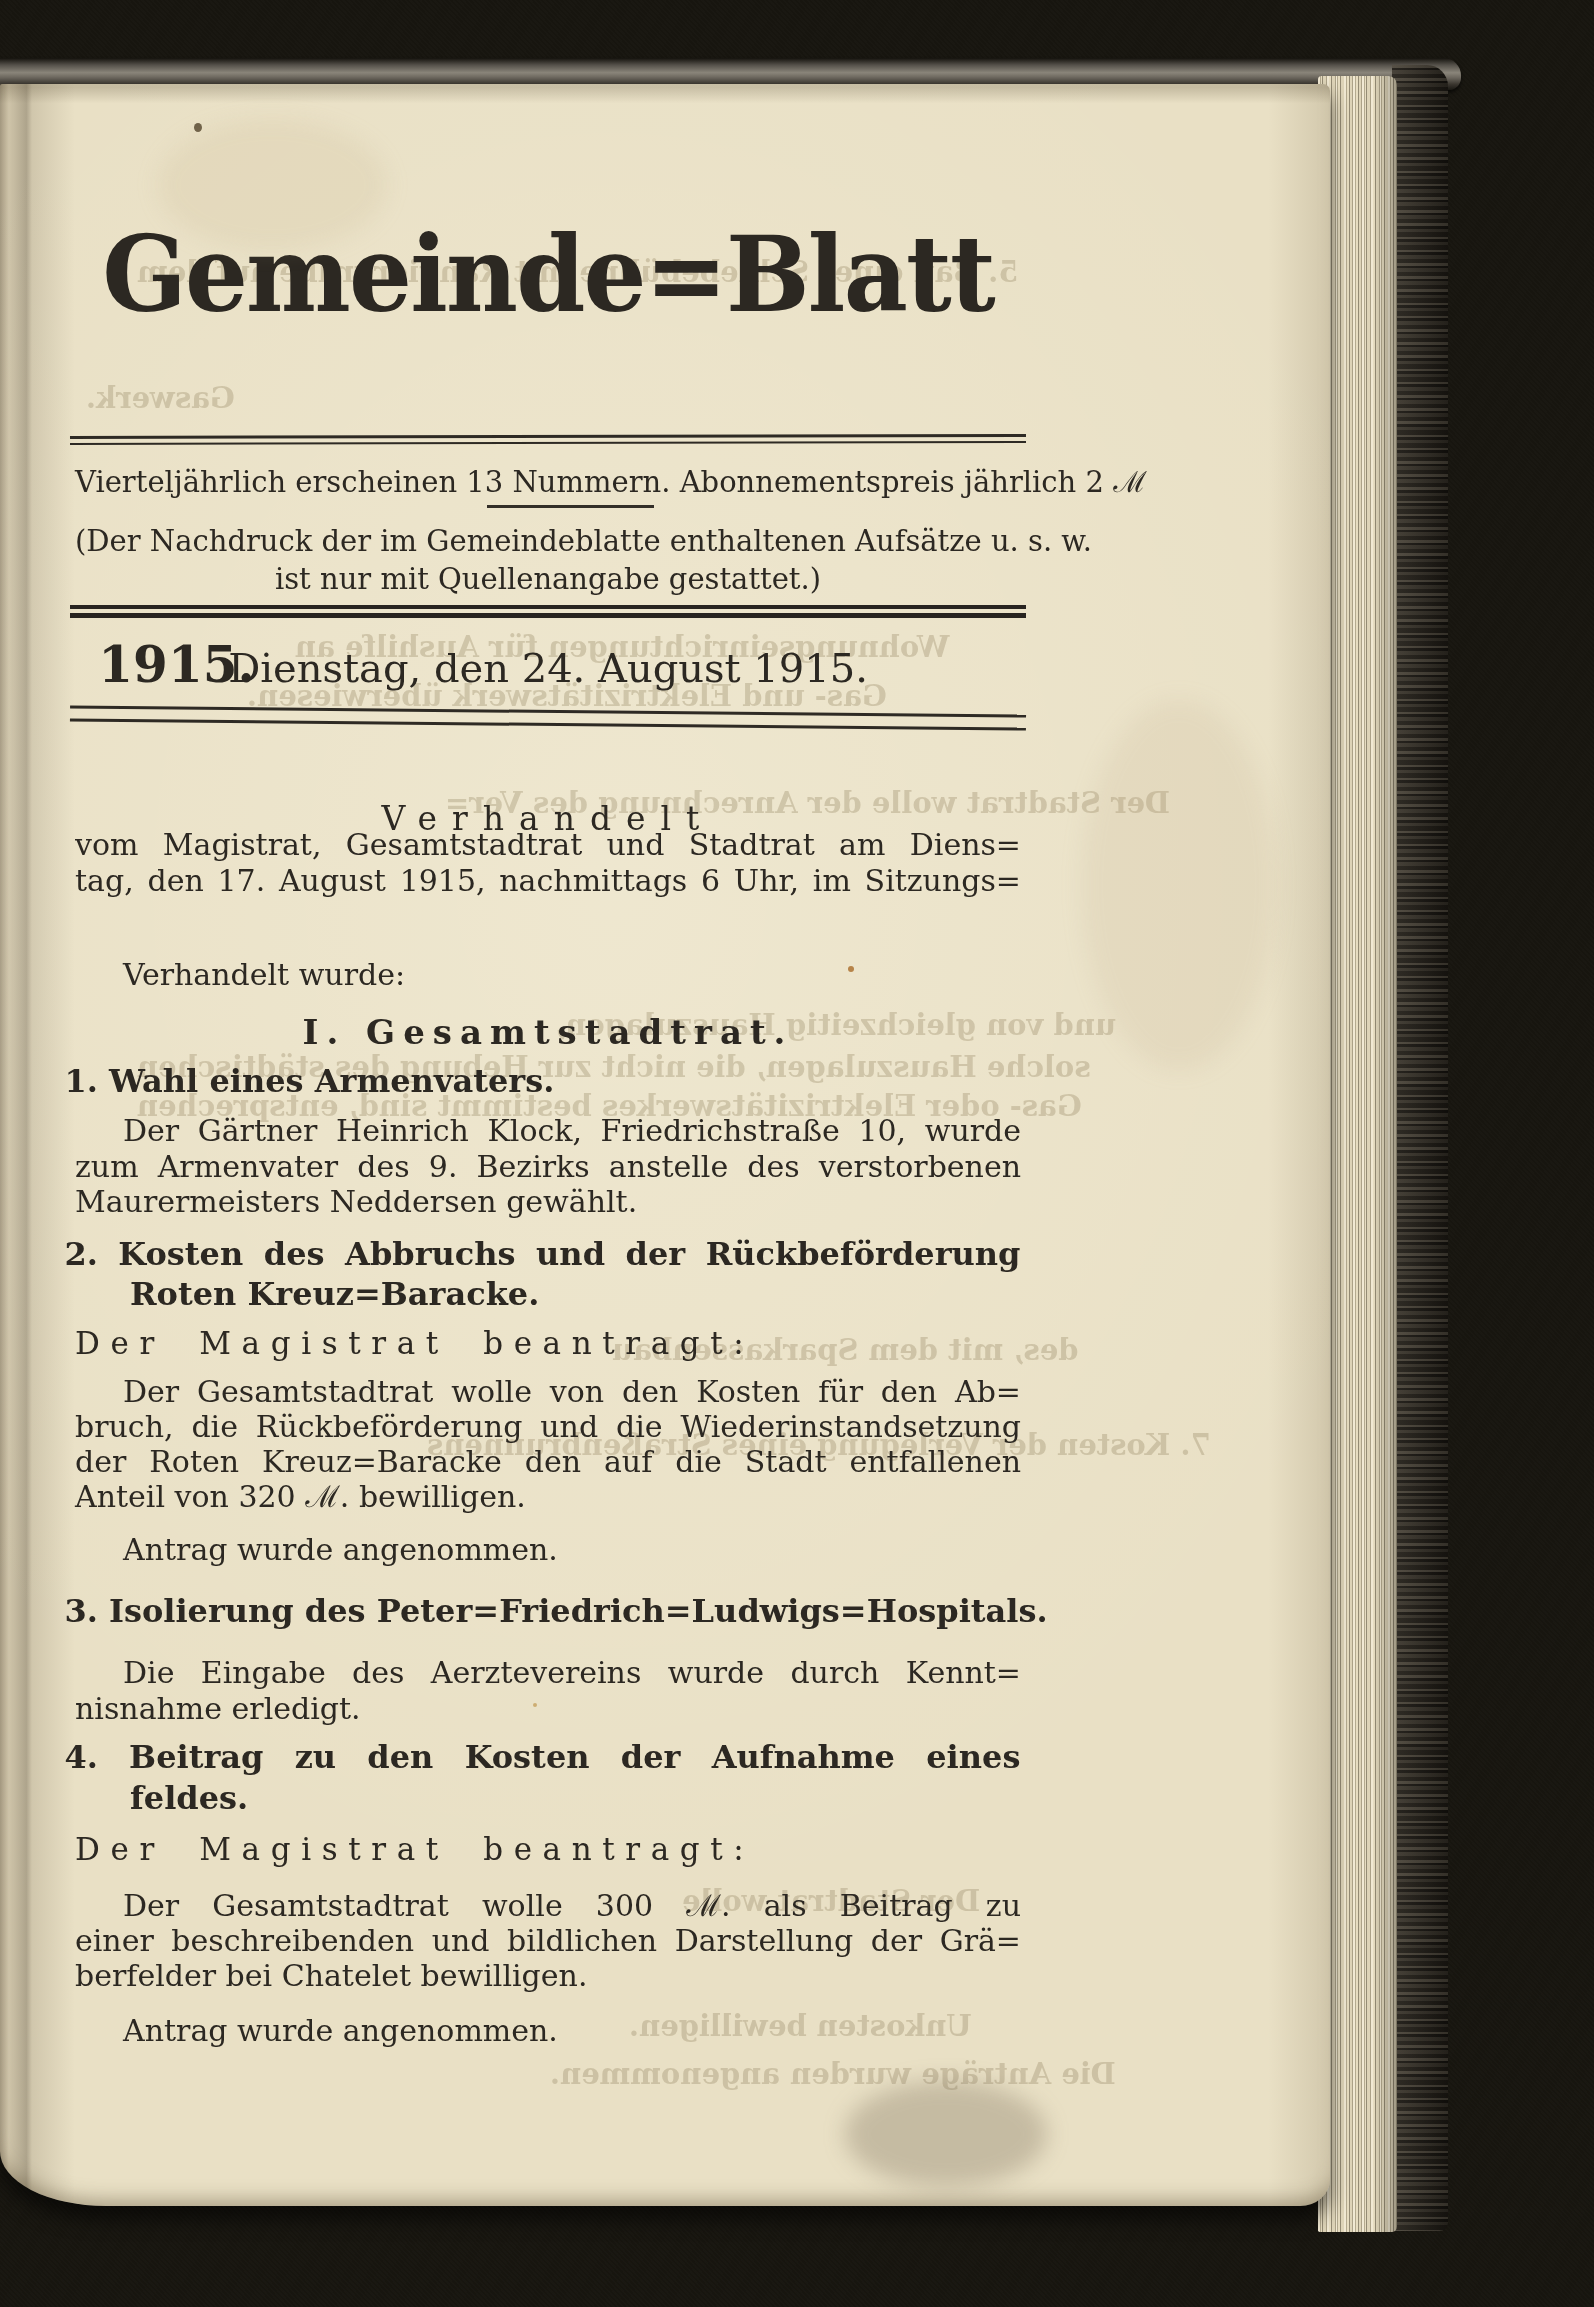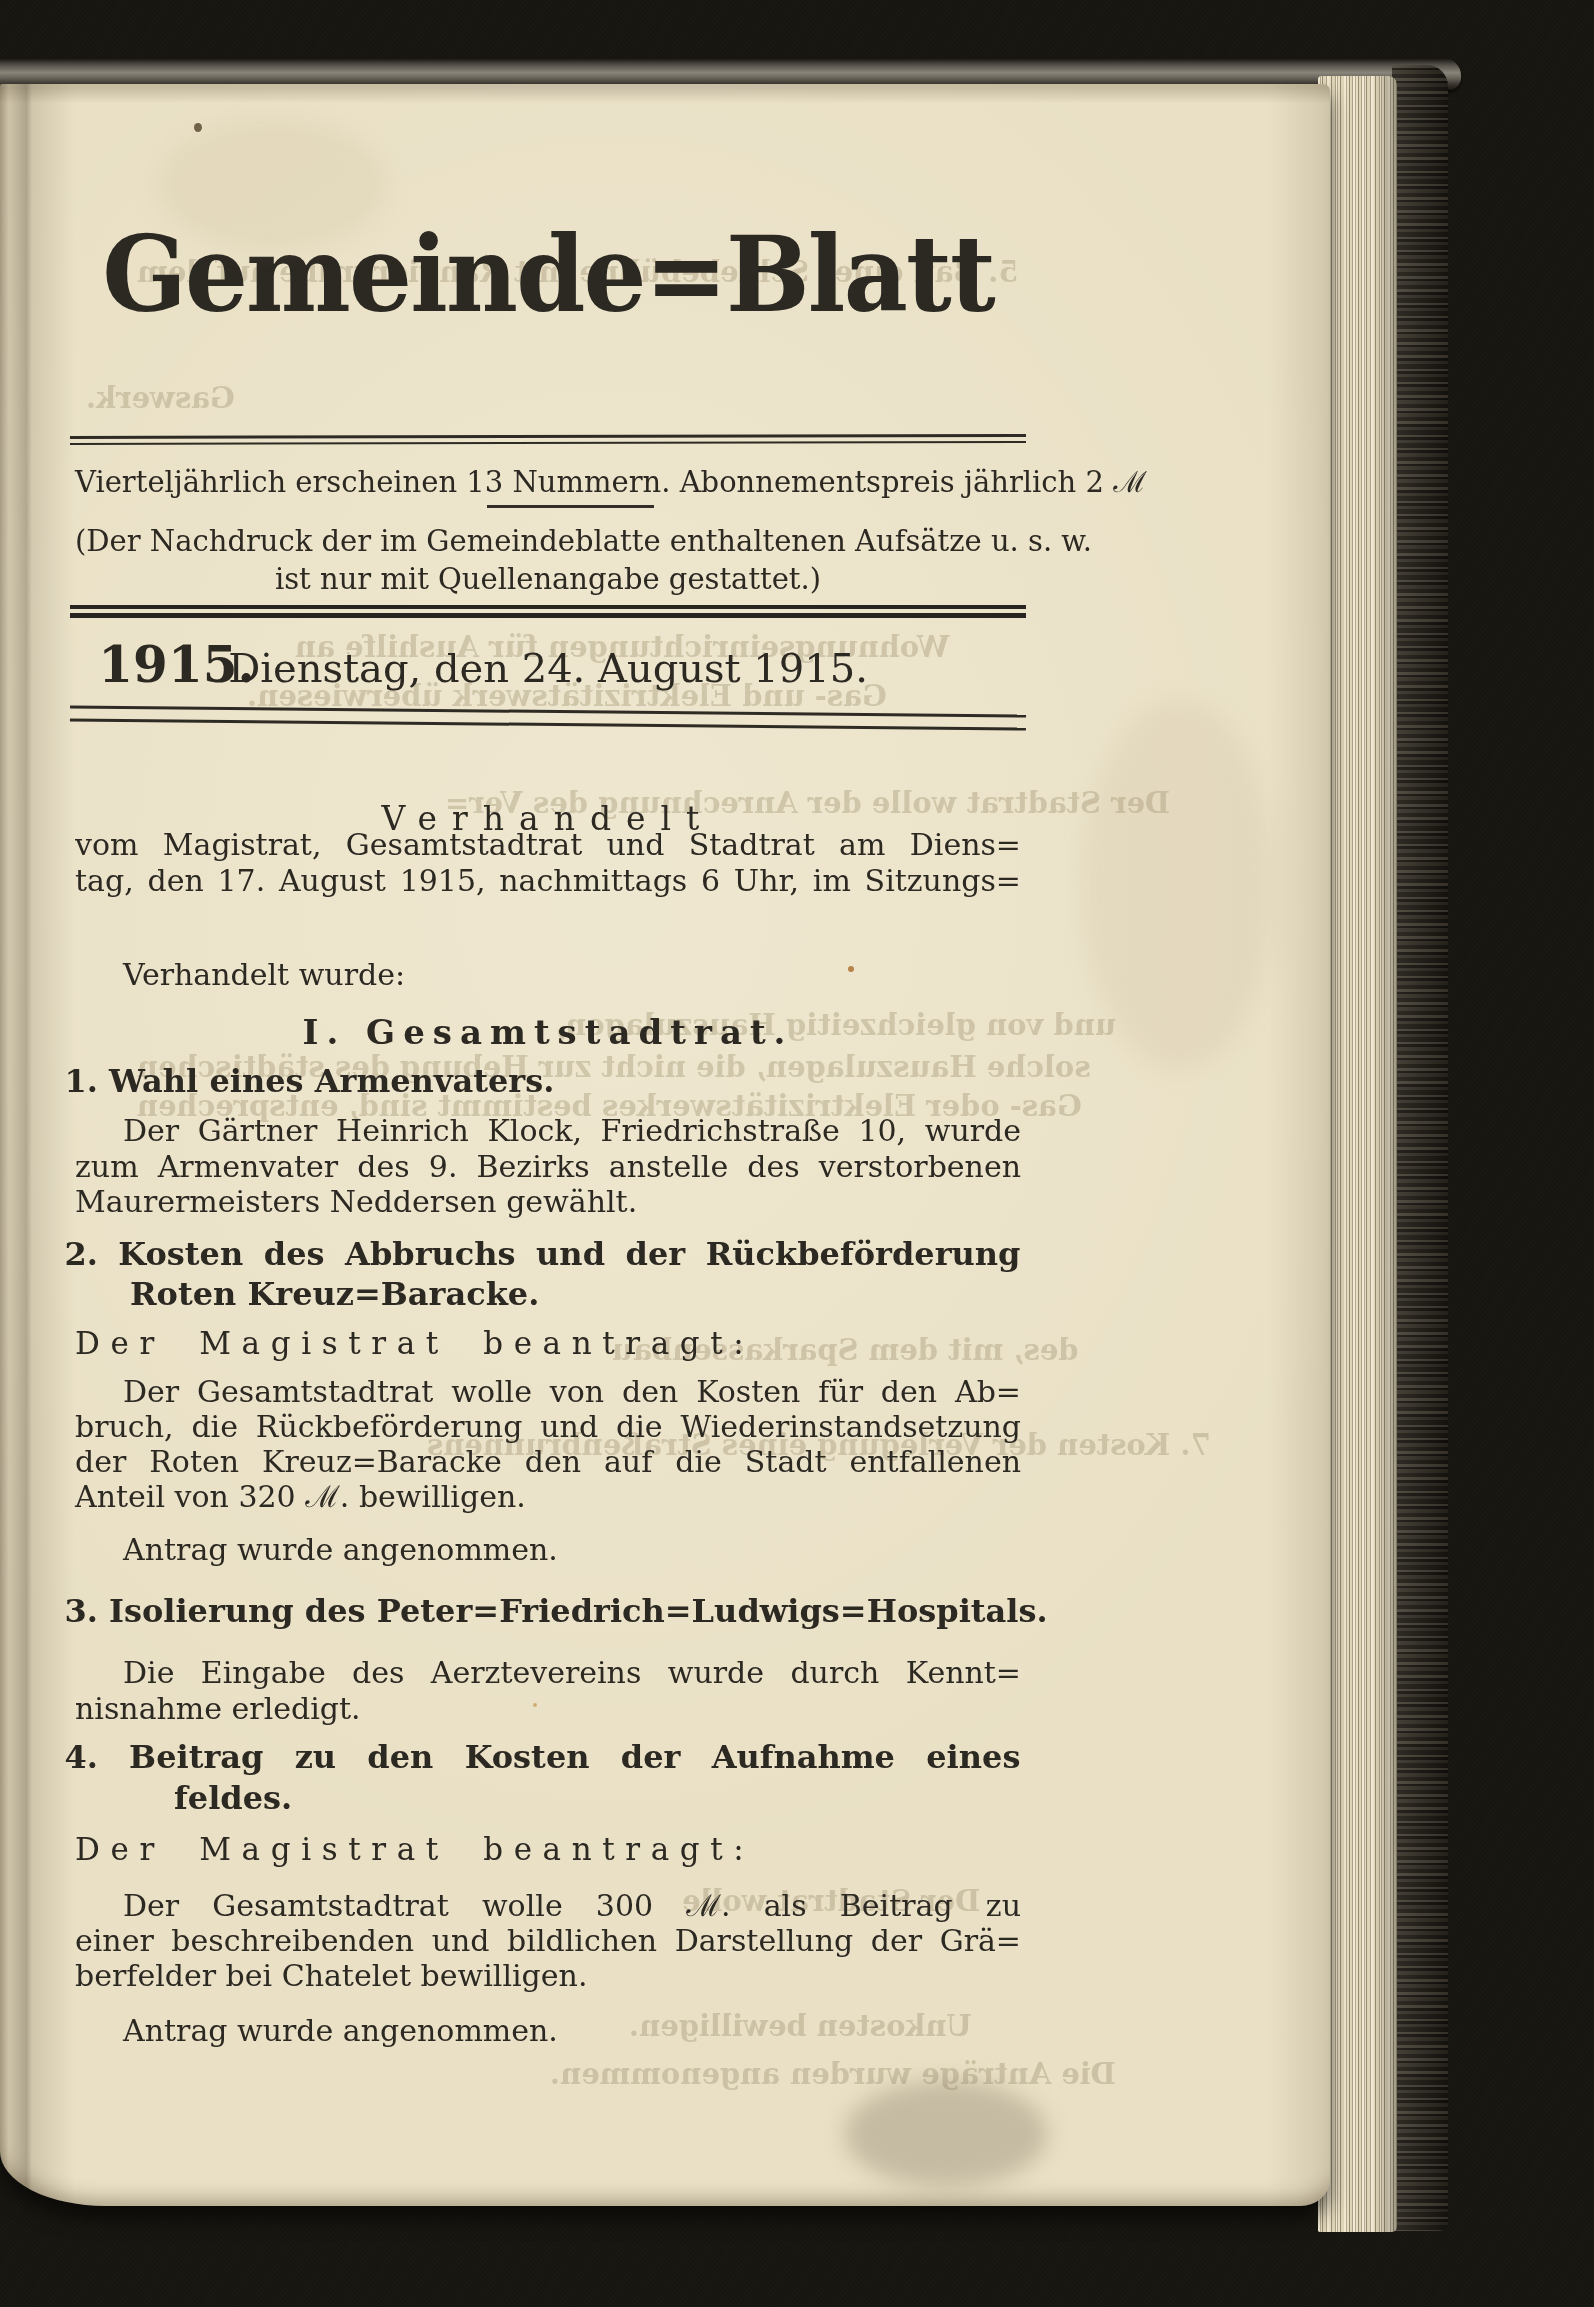--- a/index.html
+++ b/index.html
@@ -116,21 +116,21 @@
       <div class="jline" style="top:1325px;">bruch, die Rückbeförderung und die Wiederinstandsetzung</div>
       <div class="jline" style="top:1360px;">der Roten Kreuz=Baracke  den auf die Stadt entfallenen</div>
       <div class="line body-line" style="top:1395px;left:0;">Anteil von 320 ℳ. bewilligen.</div>
       <div class="line body-line" style="top:1448px;left:48px;">Antrag wurde angenommen.</div>
 
       <div class="line bold" style="top:1508px;left:-10.6px;font-size:32px;">3. Isolierung des Peter=Friedrich=Ludwigs=Hospitals.</div>
       <div class="jline" style="top:1571px;text-indent:48px;">Die Eingabe des Aerztevereins wurde durch Kennt=</div>
       <div class="line body-line" style="top:1607px;left:0;">nisnahme erledigt.</div>
 
       <div class="jline bold" style="top:1656px;left:-10.6px;width:956px;font-size:32px;">4. Beitrag zu den Kosten der Aufnahme eines Gräber=</div>
-      <div class="line bold" style="top:1695px;left:55px;font-size:32px;margin-left:44px;">feldes.</div>
+      <div class="line bold" style="top:1695px;left:55px;font-size:32px;">feldes.</div>
       <div class="line motion" style="top:1747px;left:0;">Der Magistrat beantragt:</div>
       <div class="jline" style="top:1804px;text-indent:48px;">Der Gesamtstadtrat wolle 300 ℳ. als Beitrag zu</div>
       <div class="jline" style="top:1839px;">einer beschreibenden und bildlichen Darstellung der Grä=</div>
       <div class="line body-line" style="top:1874px;left:0;">berfelder bei Chatelet bewilligen.</div>
       <div class="line body-line" style="top:1929px;left:48px;">Antrag wurde angenommen.</div>
 
       <div class="speck" style="top:39px;left:119px;width:8px;height:8.8px;background:#4f4028;opacity:.8;"></div>
       <div class="speck" style="top:882px;left:773px;width:6.2px;height:6.2px;background:#a96c28;opacity:.8;"></div>
       <div class="speck" style="top:1619px;left:458px;width:4.4px;height:4.4px;background:#b98a3a;opacity:.6;"></div>
     </div>

